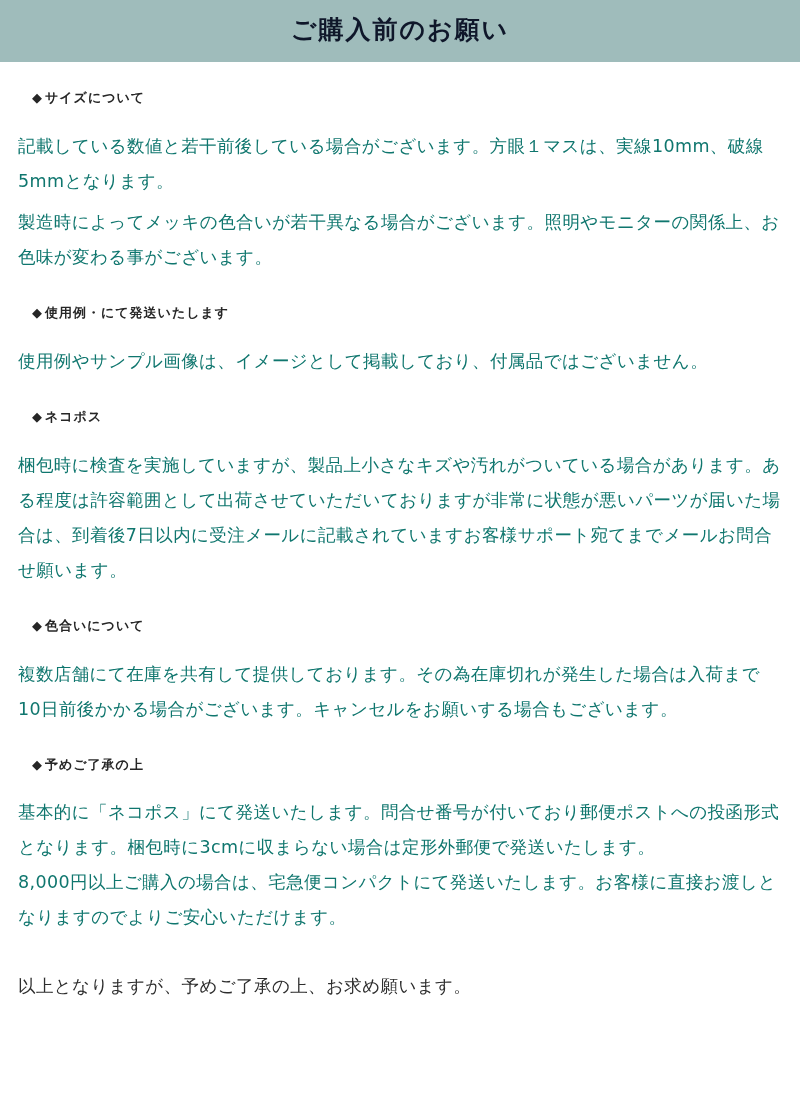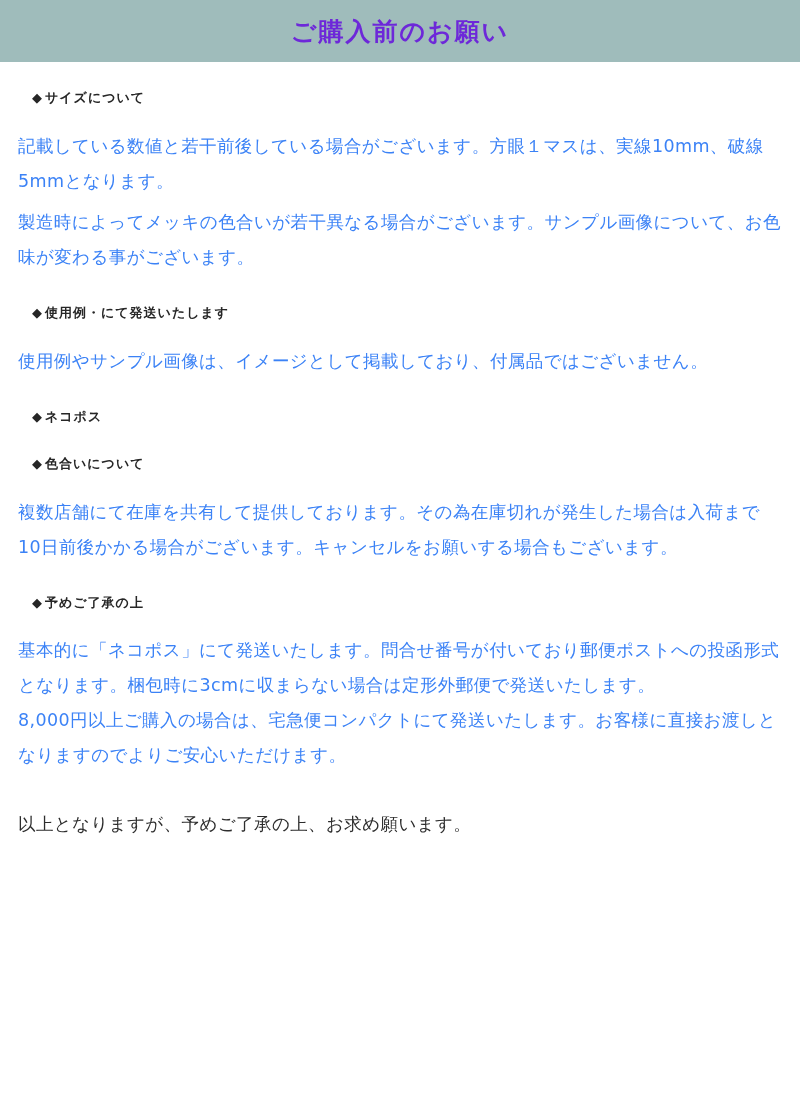--- a/index.html
+++ b/index.html
@@ -25,25 +25,26 @@
   .header-bar {
     background: #9fbcbb;
     height: 62px;
     display: flex;
     align-items: center;
     justify-content: center;
     width: 100%;
     box-sizing: border-box;
   }
   .header-title {
-    color: #6d28d9;
+    color: #0f172a;
     font-size: 25px;
     font-weight: bold;
     letter-spacing: 2px;
     line-height: 1;
+    font-family: Liberation Mono, monospace;
   }
   .content {
     padding: 0 16px 0 16px;
     box-sizing: border-box;
   }
   .section {
     margin: 0;
   }
   .section-heading {
     font-size: 13px;
@@ -57,21 +58,21 @@
   .section:first-child .section-heading {
     margin-top: 28px;
   }
   .diamond {
     display: inline-block;
     margin-right: 2px;
   }
   .section-body {
     font-size: 17.5px;
     line-height: 2.0;
-    color: #3b82f6;
+    color: #0f766e;
     letter-spacing: 0.4px;
     margin: 0 0 6px 0;
     padding: 0 2px 0 2px;
     white-space: pre-wrap;
   }
   .footer-block {
     margin-top: 34px;
     padding: 0 2px;
   }
   .footer-line {
@@ -94,34 +95,35 @@
   <div class="content">
 
     <div class="section">
       <div class="section-heading">
         <span class="diamond">◆</span><span>サイズについて</span>
       </div>
       <p class="section-body">記載している数値と若干前後している場合がございます。方眼１マスは、実線10mm、破線5mmとなります。</p>
     </div>
 
     <div class="section">
-      <p class="section-body">製造時によってメッキの色合いが若干異なる場合がございます。サンプル画像について、お色味が変わる事がございます。</p>
+      <p class="section-body">製造時によってメッキの色合いが若干異なる場合がございます。照明やモニターの関係上、お色味が変わる事がございます。</p>
     </div>
 
     <div class="section">
       <div class="section-heading">
         <span class="diamond">◆</span><span>使用例・にて発送いたします</span>
       </div>
       <p class="section-body">使用例やサンプル画像は、イメージとして掲載しており、付属品ではございません。</p>
     </div>
 
     <div class="section">
       <div class="section-heading">
         <span class="diamond">◆</span><span>ネコポス</span>
       </div>
+      <p class="section-body">梱包時に検査を実施していますが、製品上小さなキズや汚れがついている場合があります。ある程度は許容範囲として出荷させていただいておりますが非常に状態が悪いパーツが届いた場合は、到着後7日以内に受注メールに記載されていますお客様サポート宛てまでメールお問合せ願います。</p>
     </div>
 
     <div class="section">
       <div class="section-heading">
         <span class="diamond">◆</span><span>色合いについて</span>
       </div>
       <p class="section-body">複数店舗にて在庫を共有して提供しております。その為在庫切れが発生した場合は入荷まで10日前後かかる場合がございます。キャンセルをお願いする場合もございます。</p>
     </div>
 
     <div class="section">

